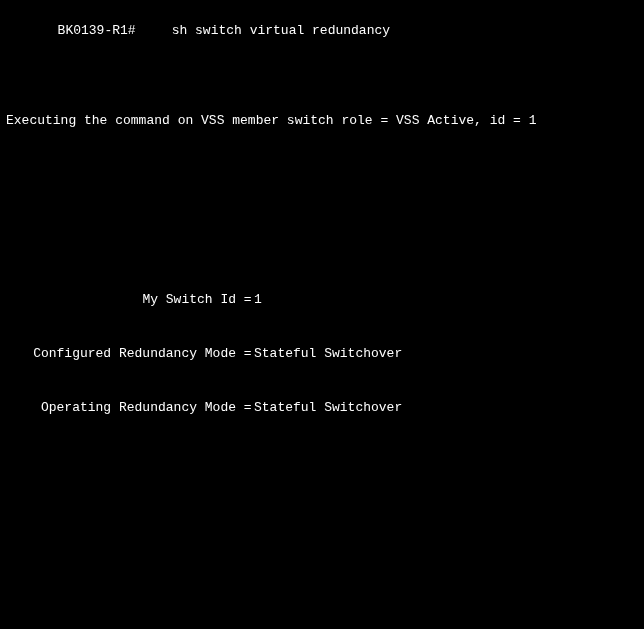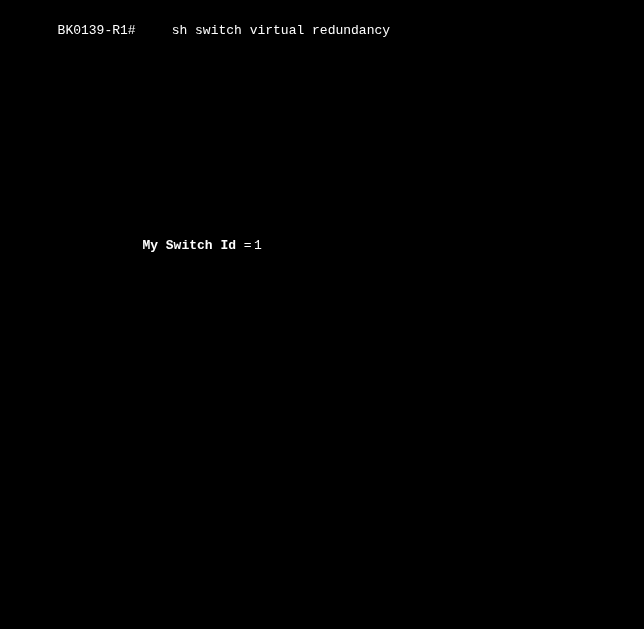--- a/index.html
+++ b/index.html
@@ -11,36 +11,39 @@
       line-height: 1.38;
       width: 644px;
       height: 629px;
       overflow: hidden;
       padding: 4px 6px;
     }
     .term { white-space: pre-wrap; word-break: break-all; }
     .prompt { display: inline; margin-left: 36px; }
     .cmd { display: inline; margin-left: 36px; }
     .kv { display: block; }
-    .lbl { display: inline-block; width: 230px; text-align: right; font-weight: bold; }
+    .lbl { display: inline-block; width: 230px; text-align: right; }
     .eq { display: inline-block; width: 18px; text-align: center; }
     .val { display: inline-block; }
     .line { display: block; }
     .blank { height: 1.38em; }
   </style>
 </head>
 <body>
 
 <div class="term">
   <span class="prompt">BK0139-R1#</span><span class="cmd">sh switch virtual redundancy</span>
   <div class="blank"></div>
+  <div class="line">Executing the command on VSS member switch role = VSS Active, id = 1</div>
   <div class="blank"></div>
   <div class="blank"></div>
 
   <div class="kv"><span class="lbl">My Switch Id</span><span class="eq"> = </span><span class="val">1</span></div>
+  <div class="kv"><span class="lbl">Configured Redundancy Mode</span><span class="eq"> = </span><span class="val">Stateful Switchover</span></div>
+  <div class="kv"><span class="lbl">Operating Redundancy Mode</span><span class="eq"> = </span><span class="val">Stateful Switchover</span></div>
 
   <div class="blank"></div>
   
   
 
   
   
   
   
   

